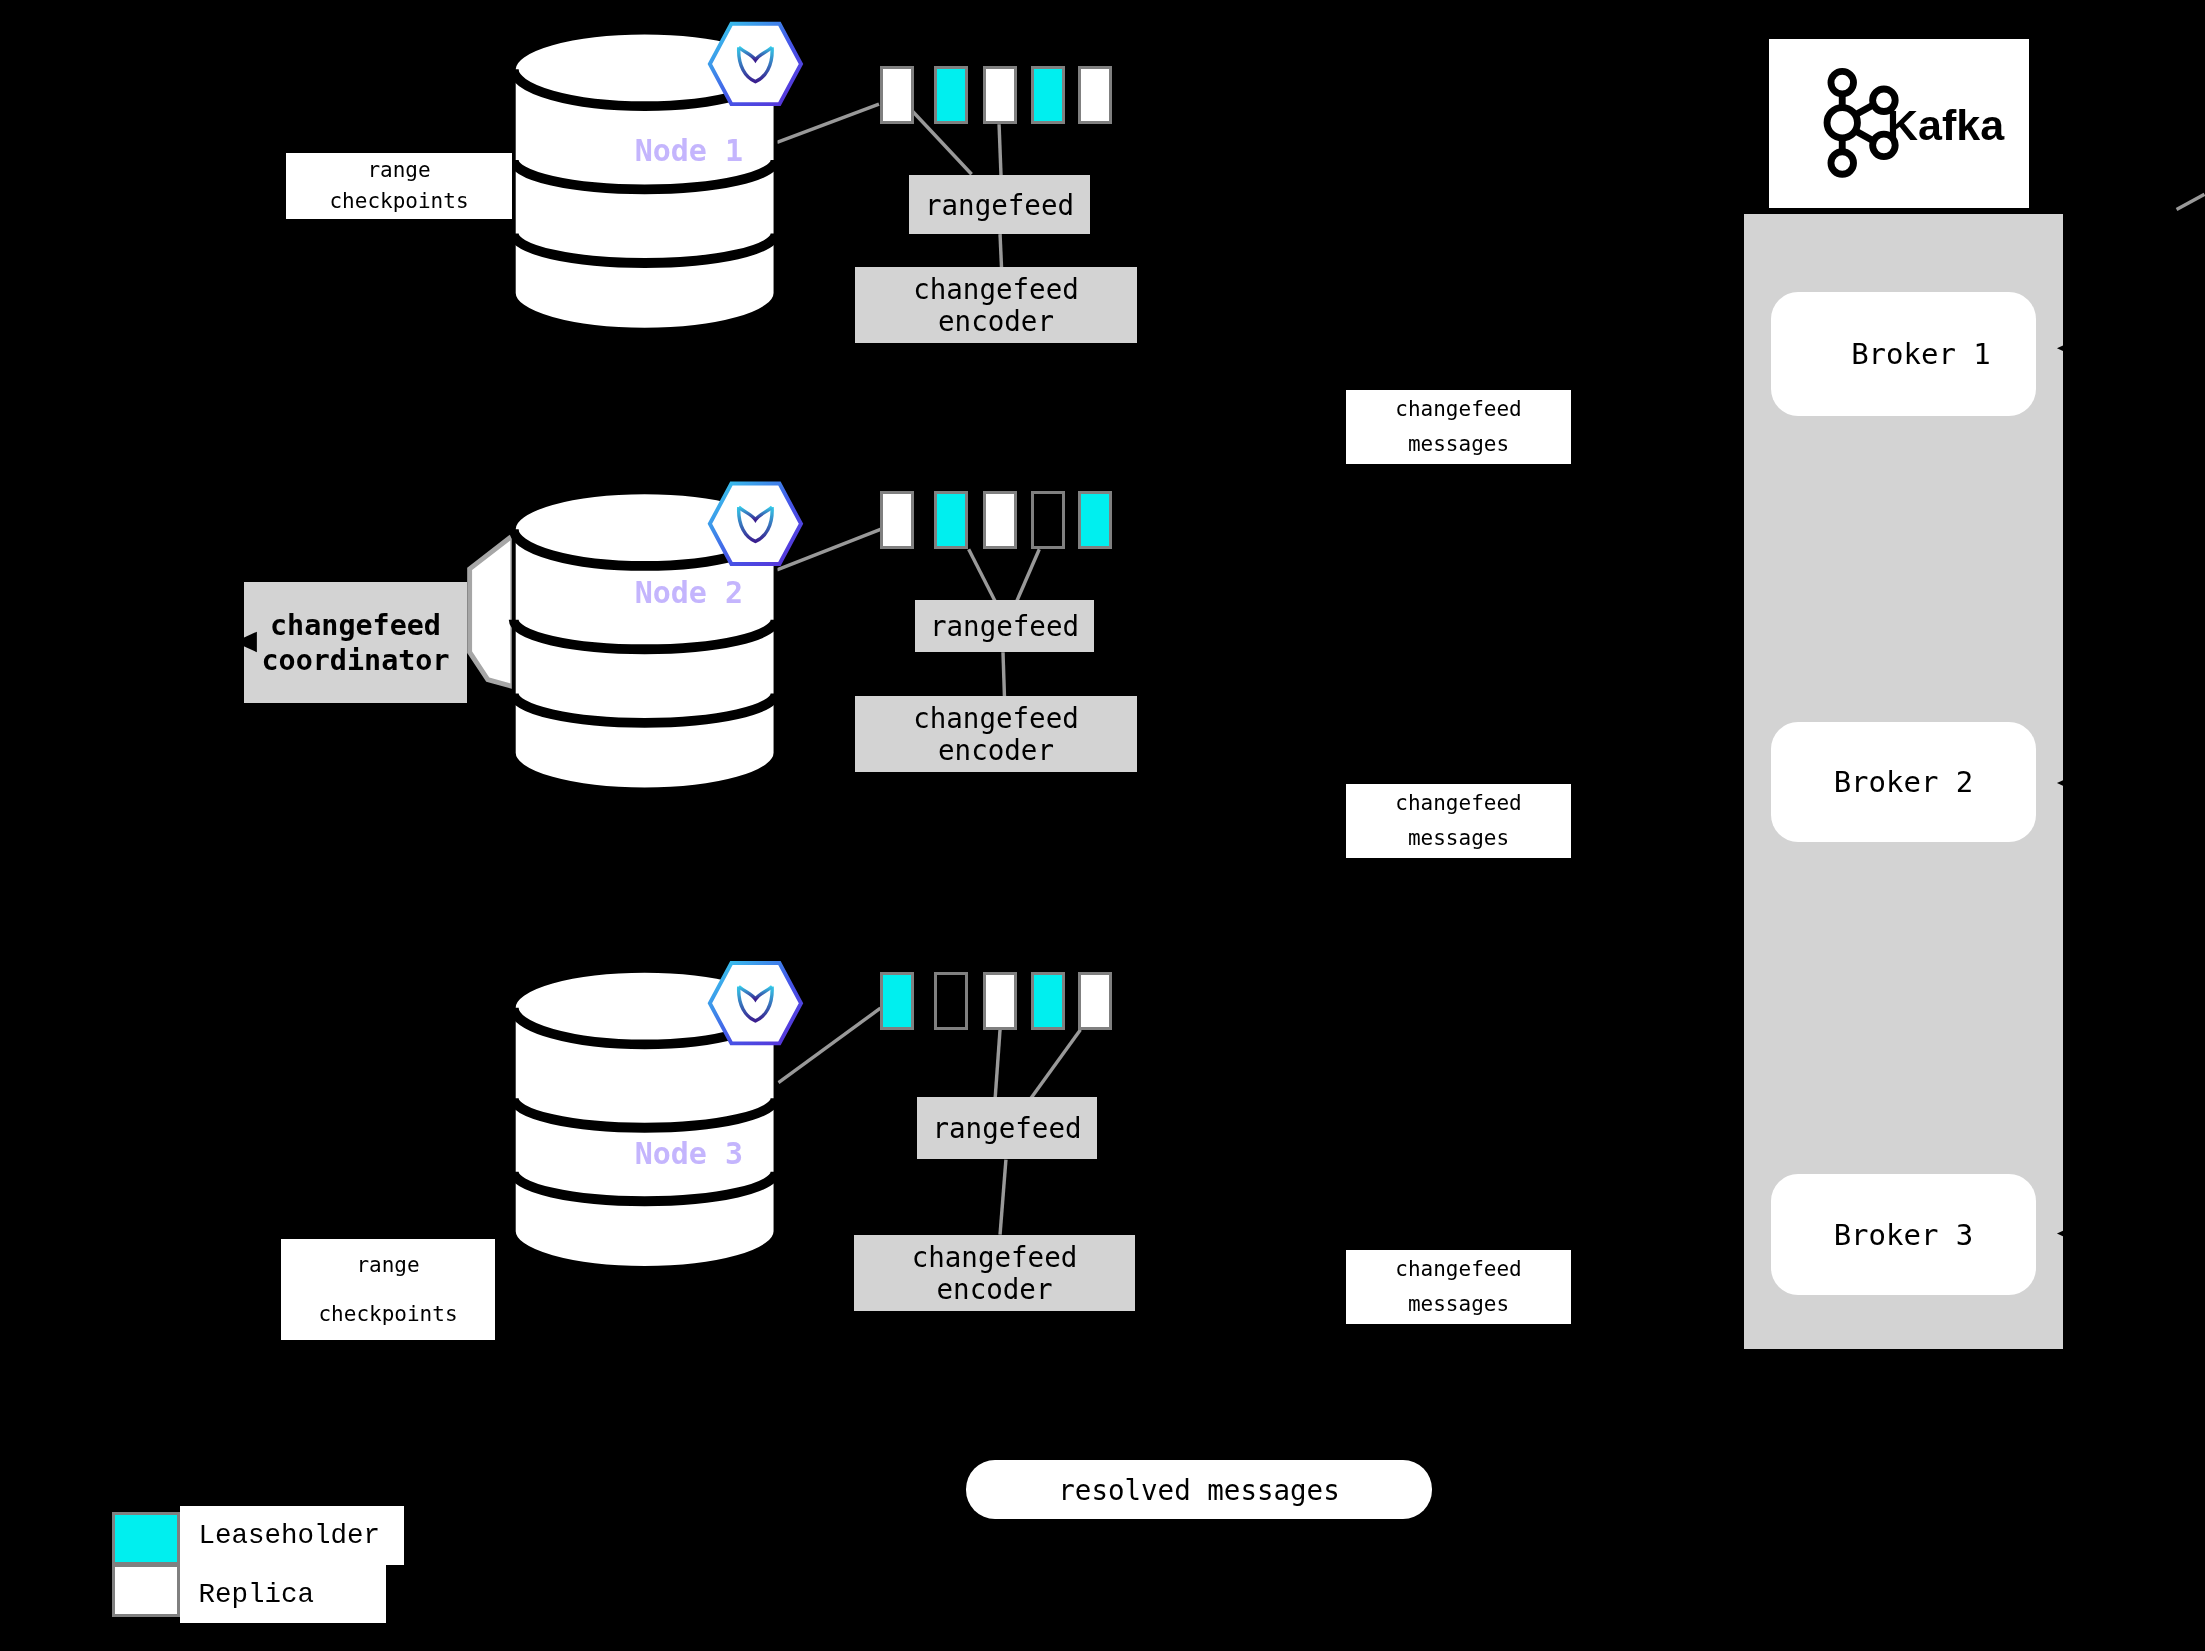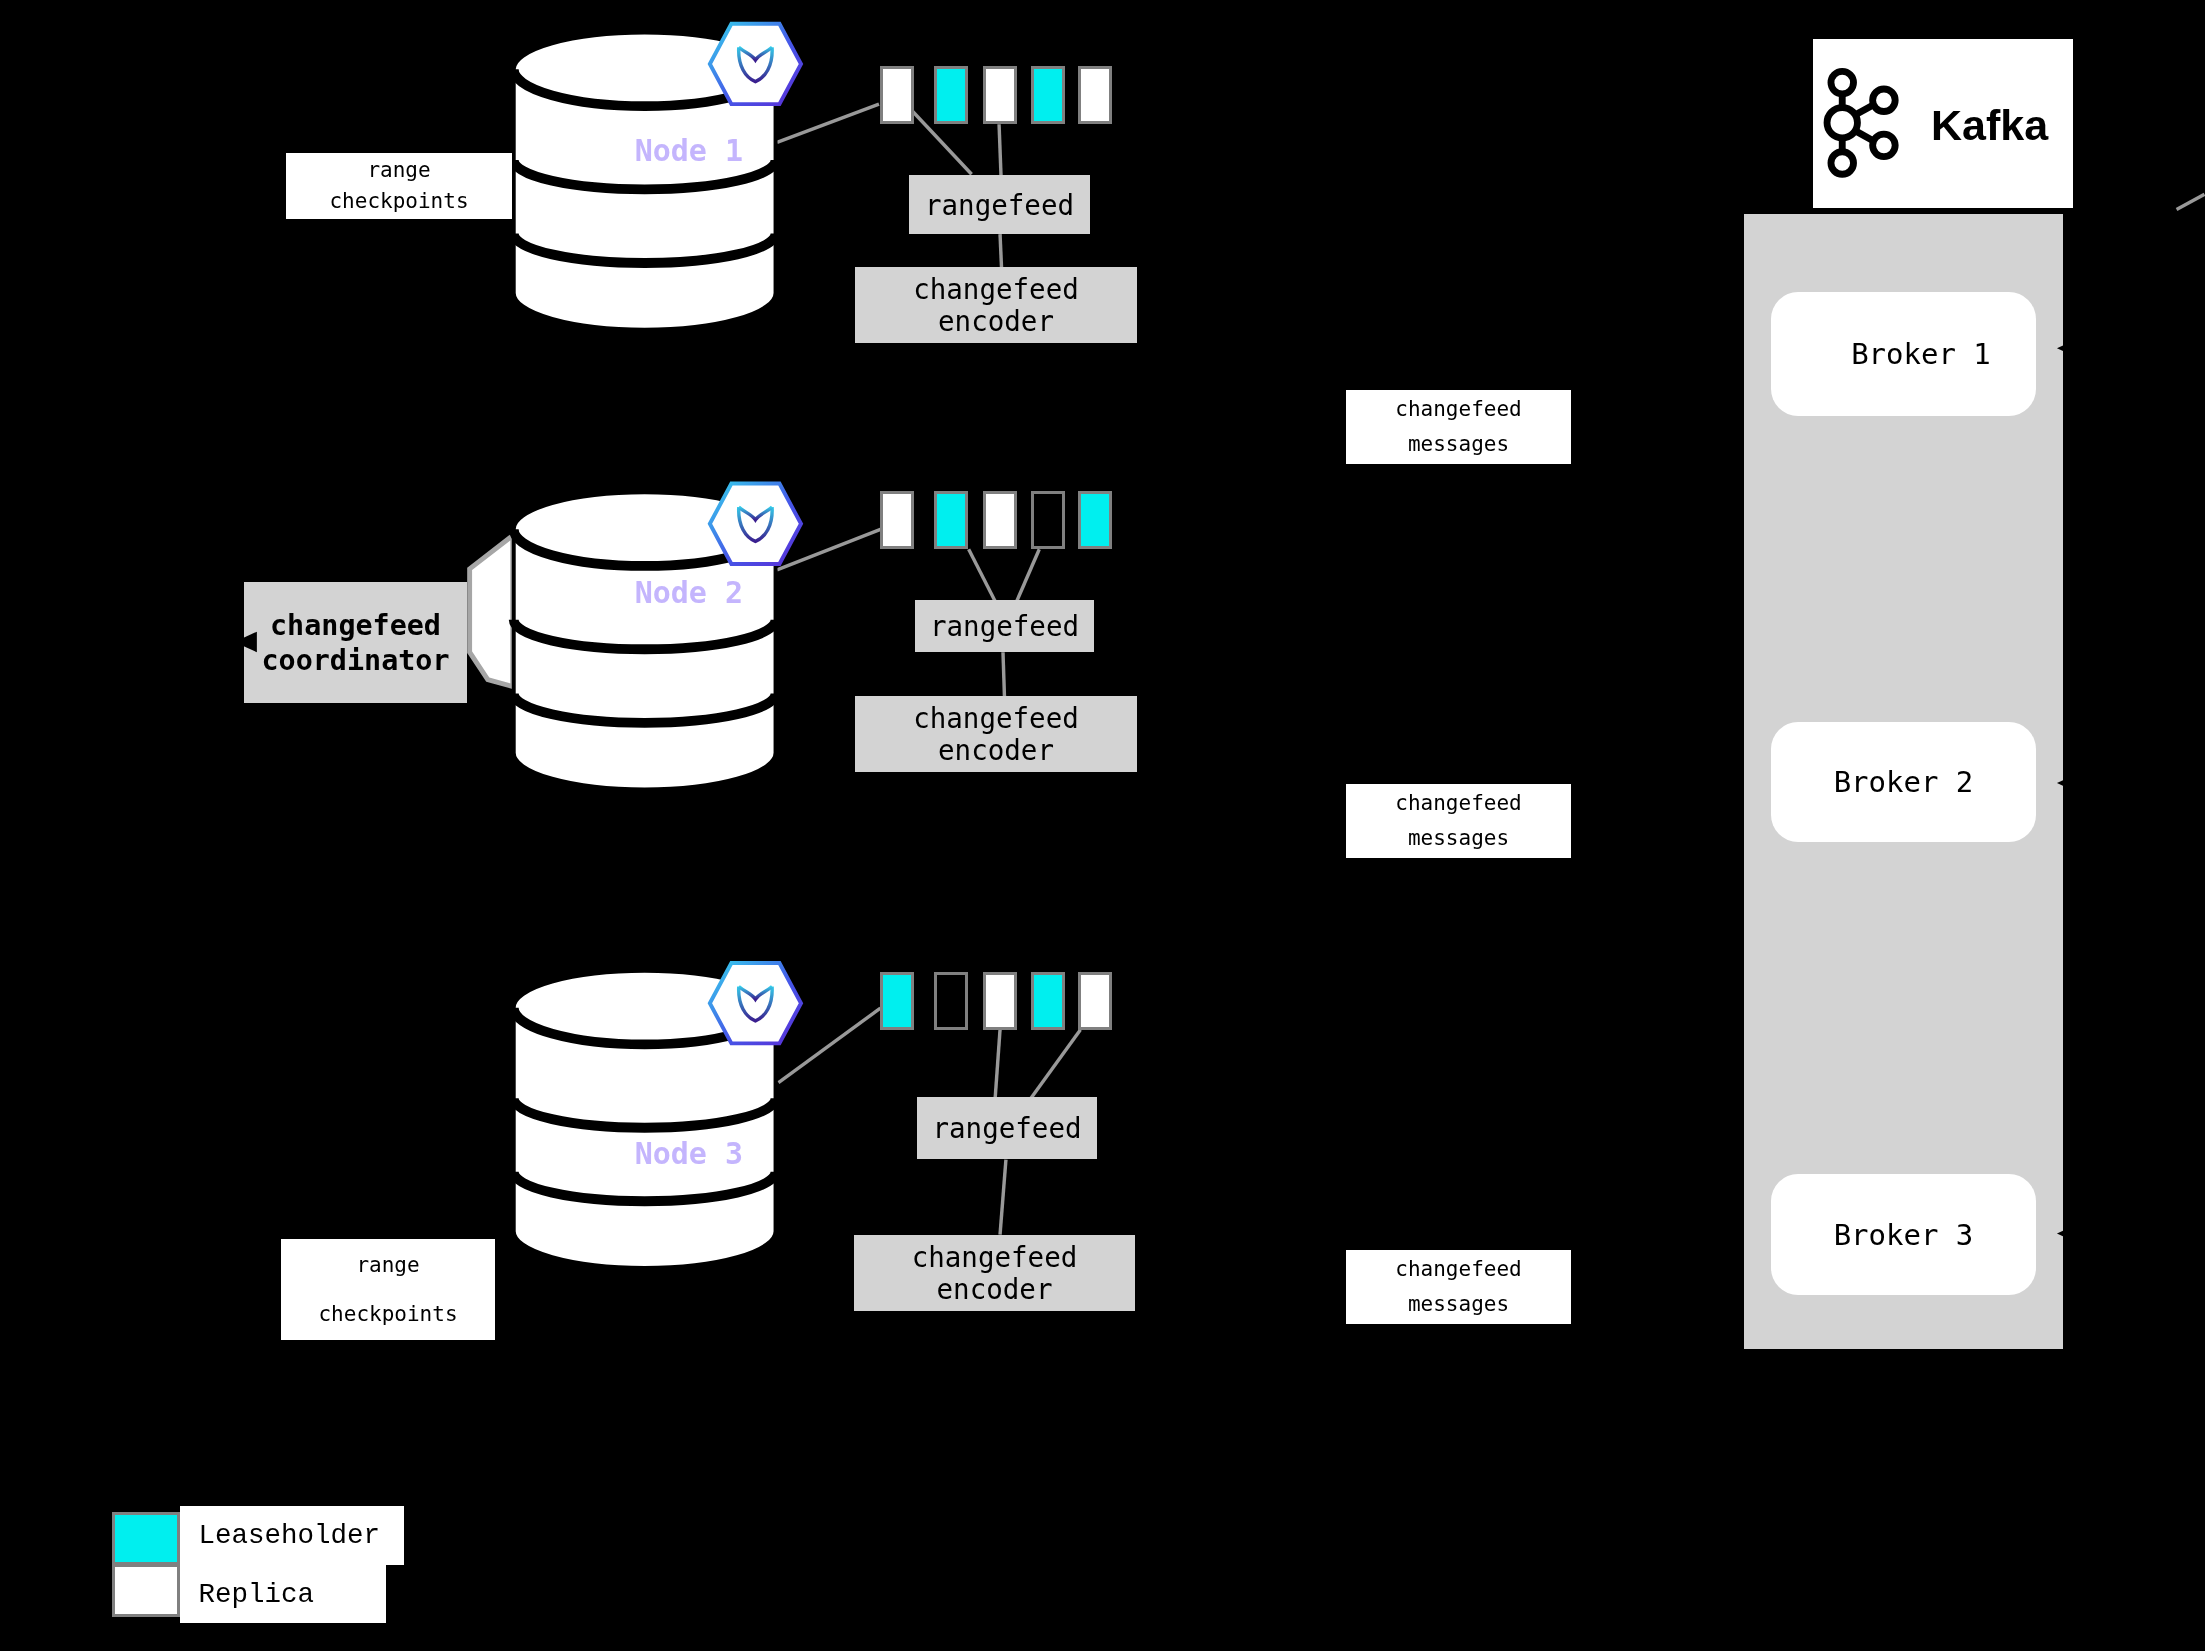--- a/index.html
+++ b/index.html
@@ -179,29 +179,30 @@
   </div>
   <div class="abs whitebox" style="left:1346px;top:784px;width:225px;height:74px;line-height:35px;">
     <span>changefeed</span>
     <span>messages</span>
   </div>
   <div class="abs whitebox" style="left:1346px;top:1250px;width:225px;height:74px;line-height:35px;">
     <span>changefeed</span>
     <span>messages</span>
   </div>
 
-  <div class="abs" style="left:1769px;top:39px;width:260px;height:169px;background:#fff;margin-left:44px;">
+  <div class="abs" style="left:1769px;top:39px;width:260px;height:169px;background:#fff;">
     <div class="abs kafkatitle" style="left:118px;top:59px;width:137px;height:54px;">Kafka</div>
   </div>
 
   <div class="abs" style="left:1744px;top:214px;width:319px;height:1135px;background:#D3D3D3;"></div>
   <div class="abs broker" style="left:1771px;top:292px;width:265px;height:124px;padding-left:35px;">Broker 1</div>
   <div class="abs broker" style="left:1771px;top:722px;width:265px;height:120px;">Broker 2</div>
   <div class="abs broker" style="left:1771px;top:1174px;width:265px;height:121px;">Broker 3</div>
 
+  <div class="abs pill" style="left:966px;top:1460px;width:466px;height:59px;">resolved messages</div>
 
   <div class="abs sq" style="left:112px;top:1512px;width:68px;height:53px;" data-kind="leaseholder"></div>
   <div class="abs sq" style="left:112px;top:1564px;width:68px;height:53px;" data-kind="replica"></div>
   <div class="abs legendlabel" style="left:180px;top:1506px;width:224px;height:59px;">Leaseholder</div>
   <div class="abs legendlabel" style="left:180px;top:1565px;width:206px;height:58px;">Replica</div>
 
   <svg class="layer" width="2205" height="1652" viewBox="0 0 4498 3369">
 
     <g stroke="#000" stroke-width="14" fill="none">
       <circle cx="3758" cy="168" r="23"></circle>

